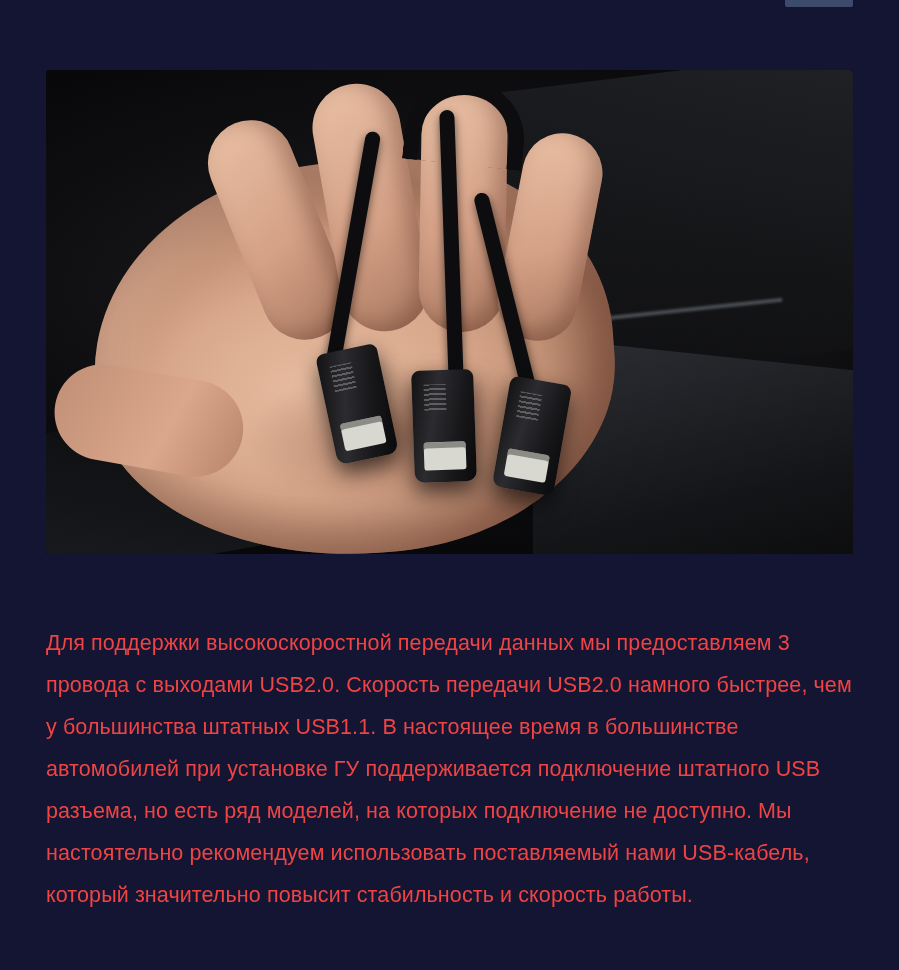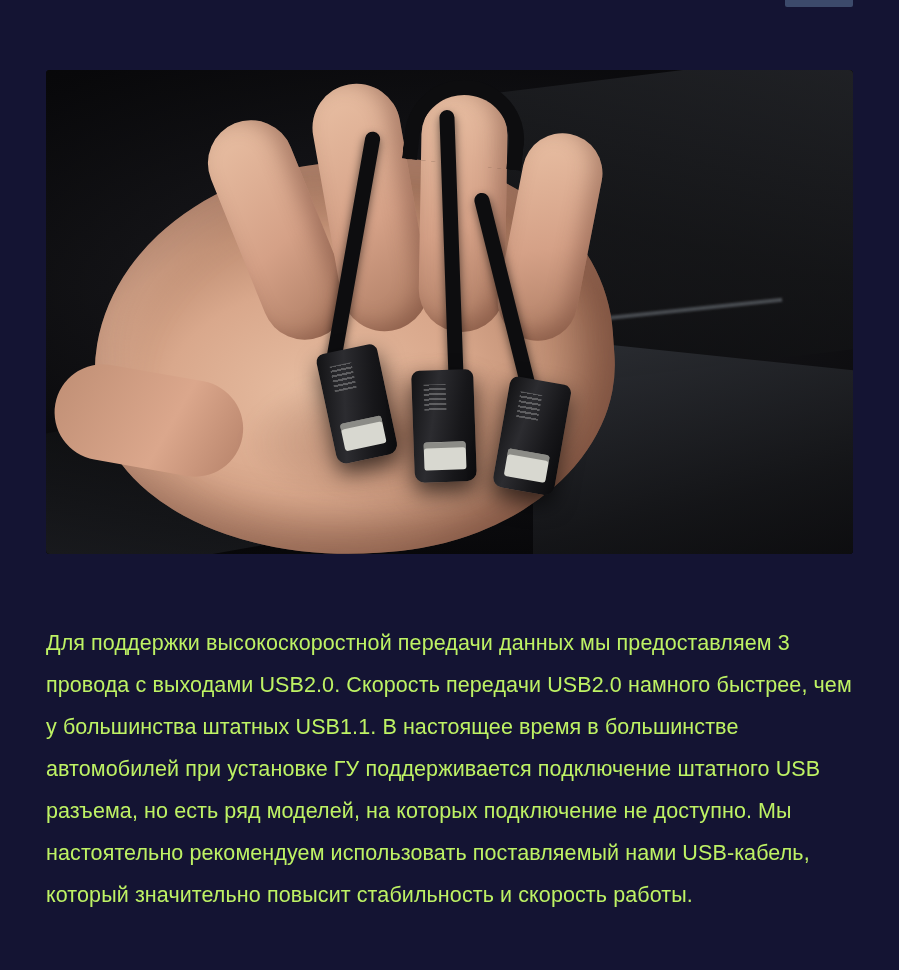--- a/index.html
+++ b/index.html
@@ -186,21 +186,21 @@
     border-bottom: none;
     border-radius: 60px 60px 0 0;
     transform: rotate(6deg);
   }
 
   .caption {
     position: absolute;
     left: 46px;
     top: 600px;
     width: 808px;
-    color: #bef264;
+    color: #ef4444;
     font-size: 21.5px;
     line-height: 42px;
     letter-spacing: 0.1px;
     text-align: left;
     white-space: pre-line;
   }
 </style>
 </head>
 <body>
 

